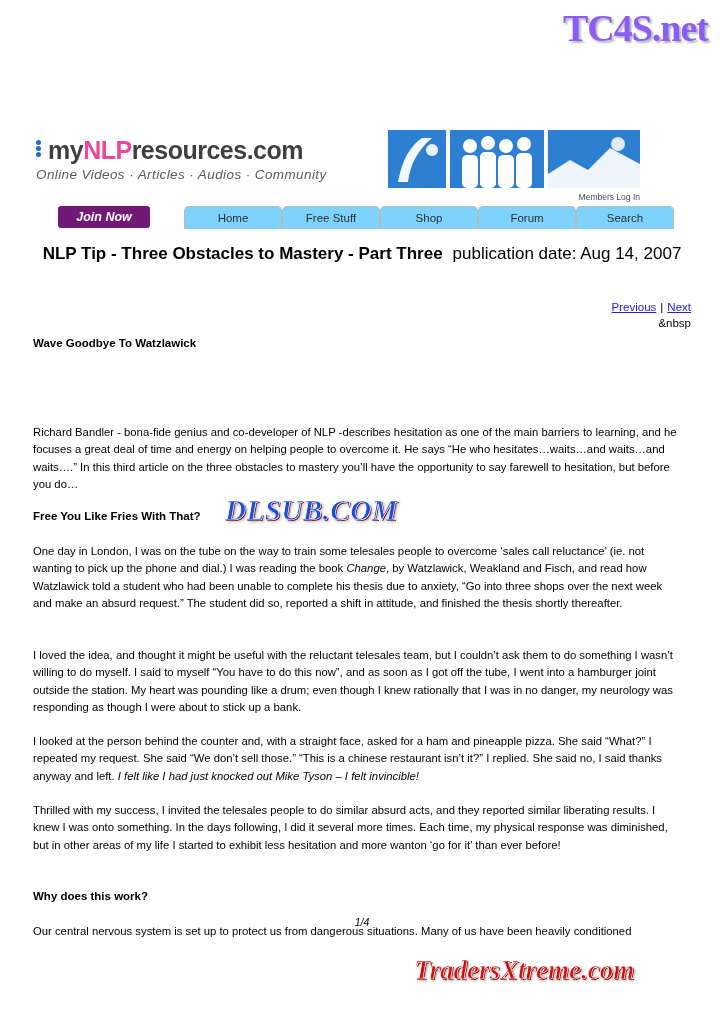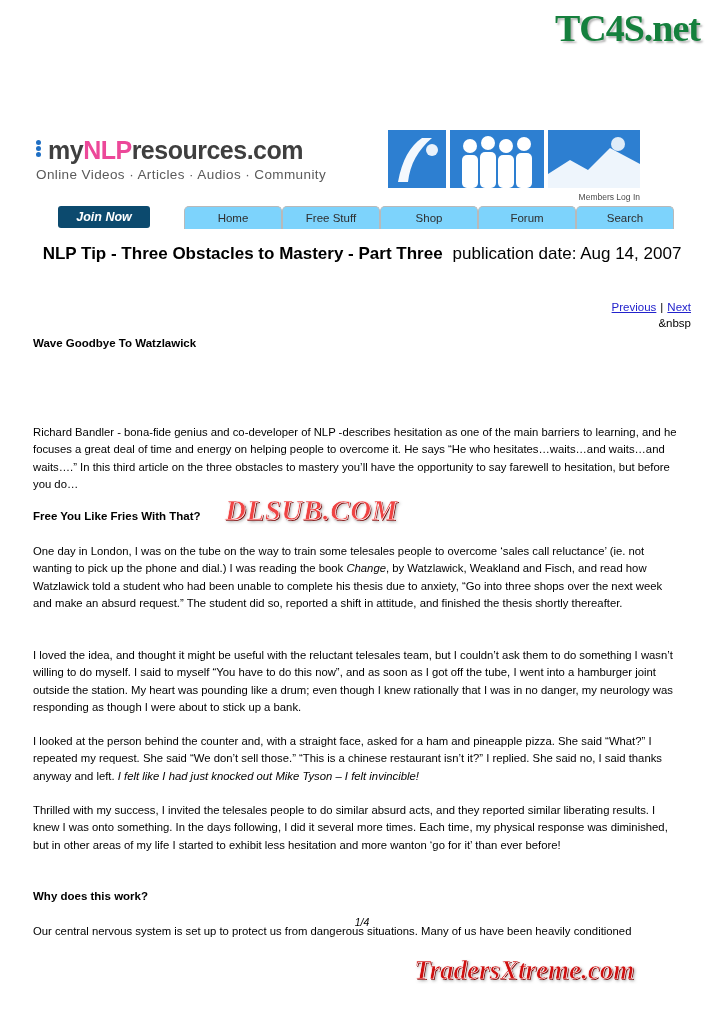--- a/index.html
+++ b/index.html
@@ -13,25 +13,25 @@
     position: relative;
     font-family: "Liberation Sans", sans-serif;
     color: #000;
     overflow: hidden;
   }
 
   
   .tc4s {
     position: absolute;
     top: 6px;
-    right: 24px;
+    right: 16px;
     font-family: "Liberation Serif", serif;
     font-size: 38px;
     font-weight: bold;
-    color: #15803d;
+    color: #8b5cf6;
     letter-spacing: -1px;
     text-shadow: 2px 2px 2px rgba(120,120,120,0.55);
   }
 
   
   .banner {
     position: absolute;
     top: 130px;
     left: 36px;
     width: 604px;
@@ -67,20 +67,21 @@
     background: #1f6fc4;
     border-radius: 50%;
     margin: 1px 0;
   }
   .logo-line2 {
     font-size: 13.5px;
     color: #5a5a5a;
     letter-spacing: 0.4px;
     margin-top: 3px;
     white-space: nowrap;
+    font-style: italic;
   }
   .pics {
     position: absolute;
     left: 352px;
     top: 0;
     width: 252px;
     height: 60px;
   }
   .pic {
     position: absolute;
@@ -111,21 +112,21 @@
     top: 76px;
     width: 604px;
     height: 24px;
   }
   .joinnow {
     position: absolute;
     left: 22px;
     top: 0;
     width: 92px;
     height: 22px;
-    background: #0c4a6e;
+    background: #701a75;
     border-radius: 3px;
     color: #fff;
     font-size: 12.5px;
     font-weight: bold;
     font-style: italic;
     text-align: center;
     line-height: 22px;
   }
   .navtab {
     position: absolute;
@@ -200,21 +201,21 @@
 
   
   .dlsub {
     position: absolute;
     left: 225px;
     top: 494px;
     font-family: "Liberation Serif", serif;
     font-size: 29px;
     font-weight: bold;
     font-style: italic;
-    color: #ef4444;
+    color: #1d4ed8;
     letter-spacing: 0.5px;
     text-shadow: 1px 1px 0 #7a0000, 2px 2px 3px rgba(90,90,90,0.5);
     -webkit-text-stroke: 0.7px #ffffff;
   }
   .traders {
     position: absolute;
     left: 414px;
     top: 955px;
     font-family: "Liberation Serif", serif;
     font-size: 27px;

